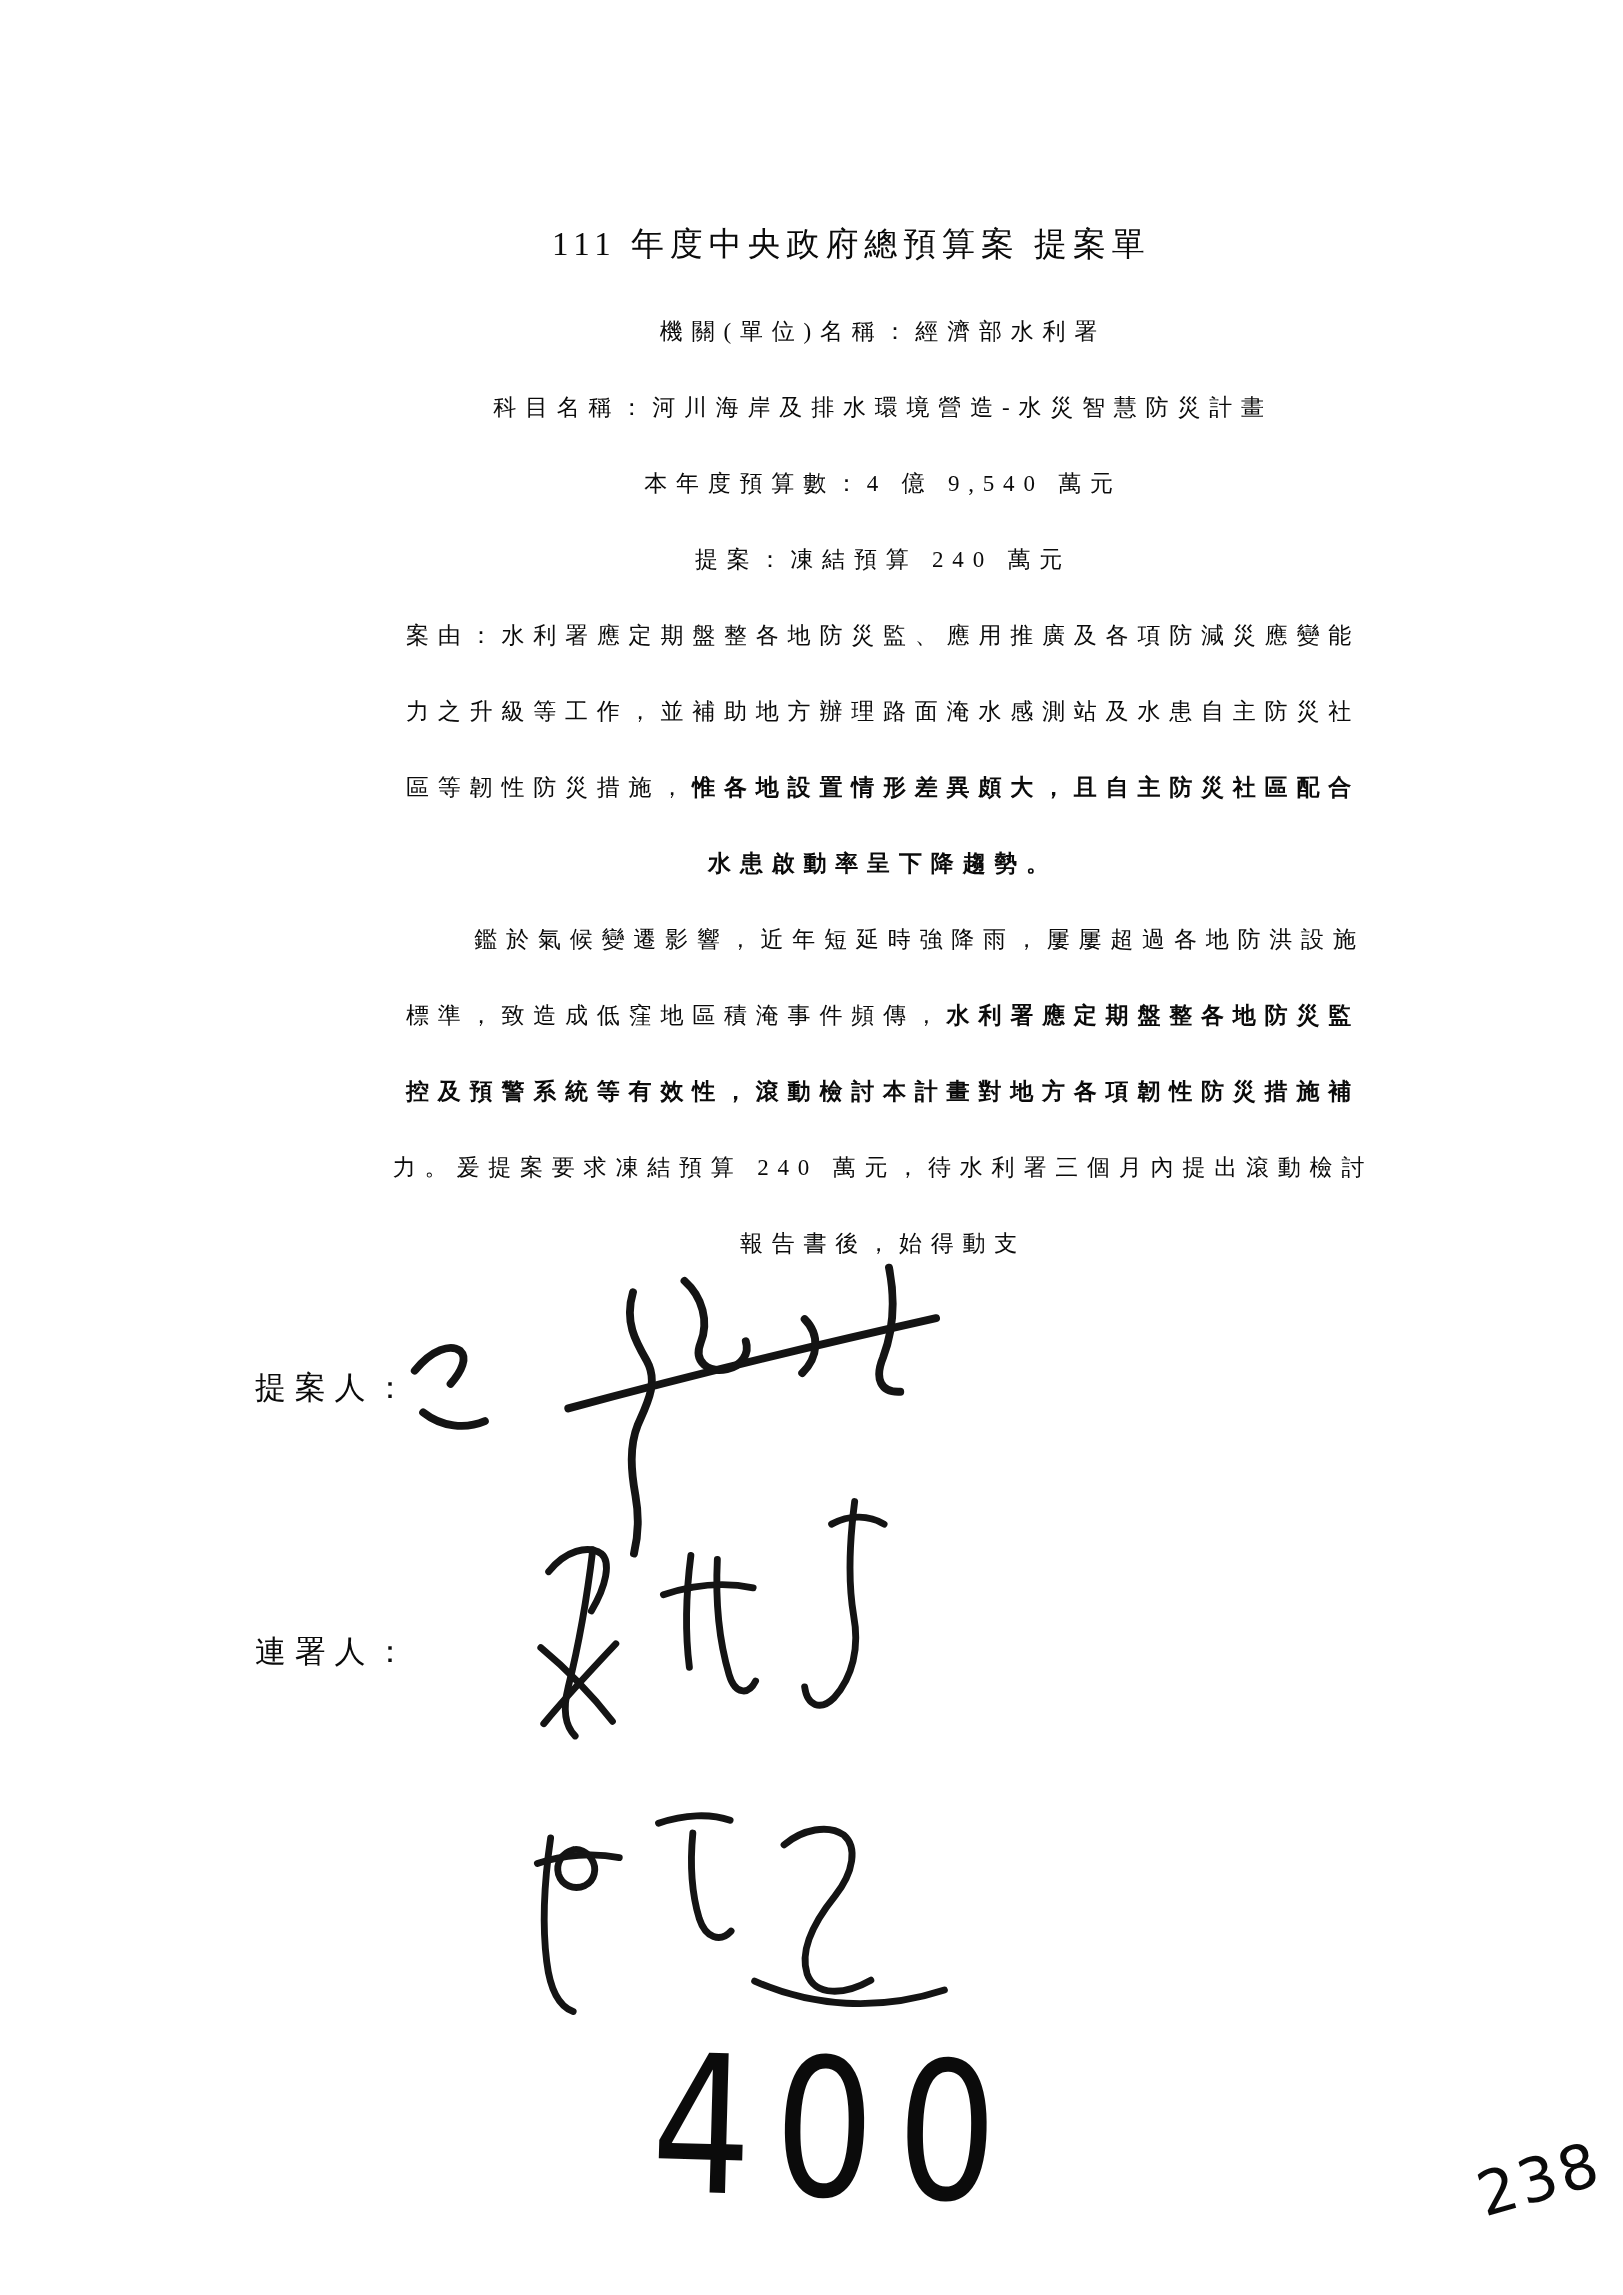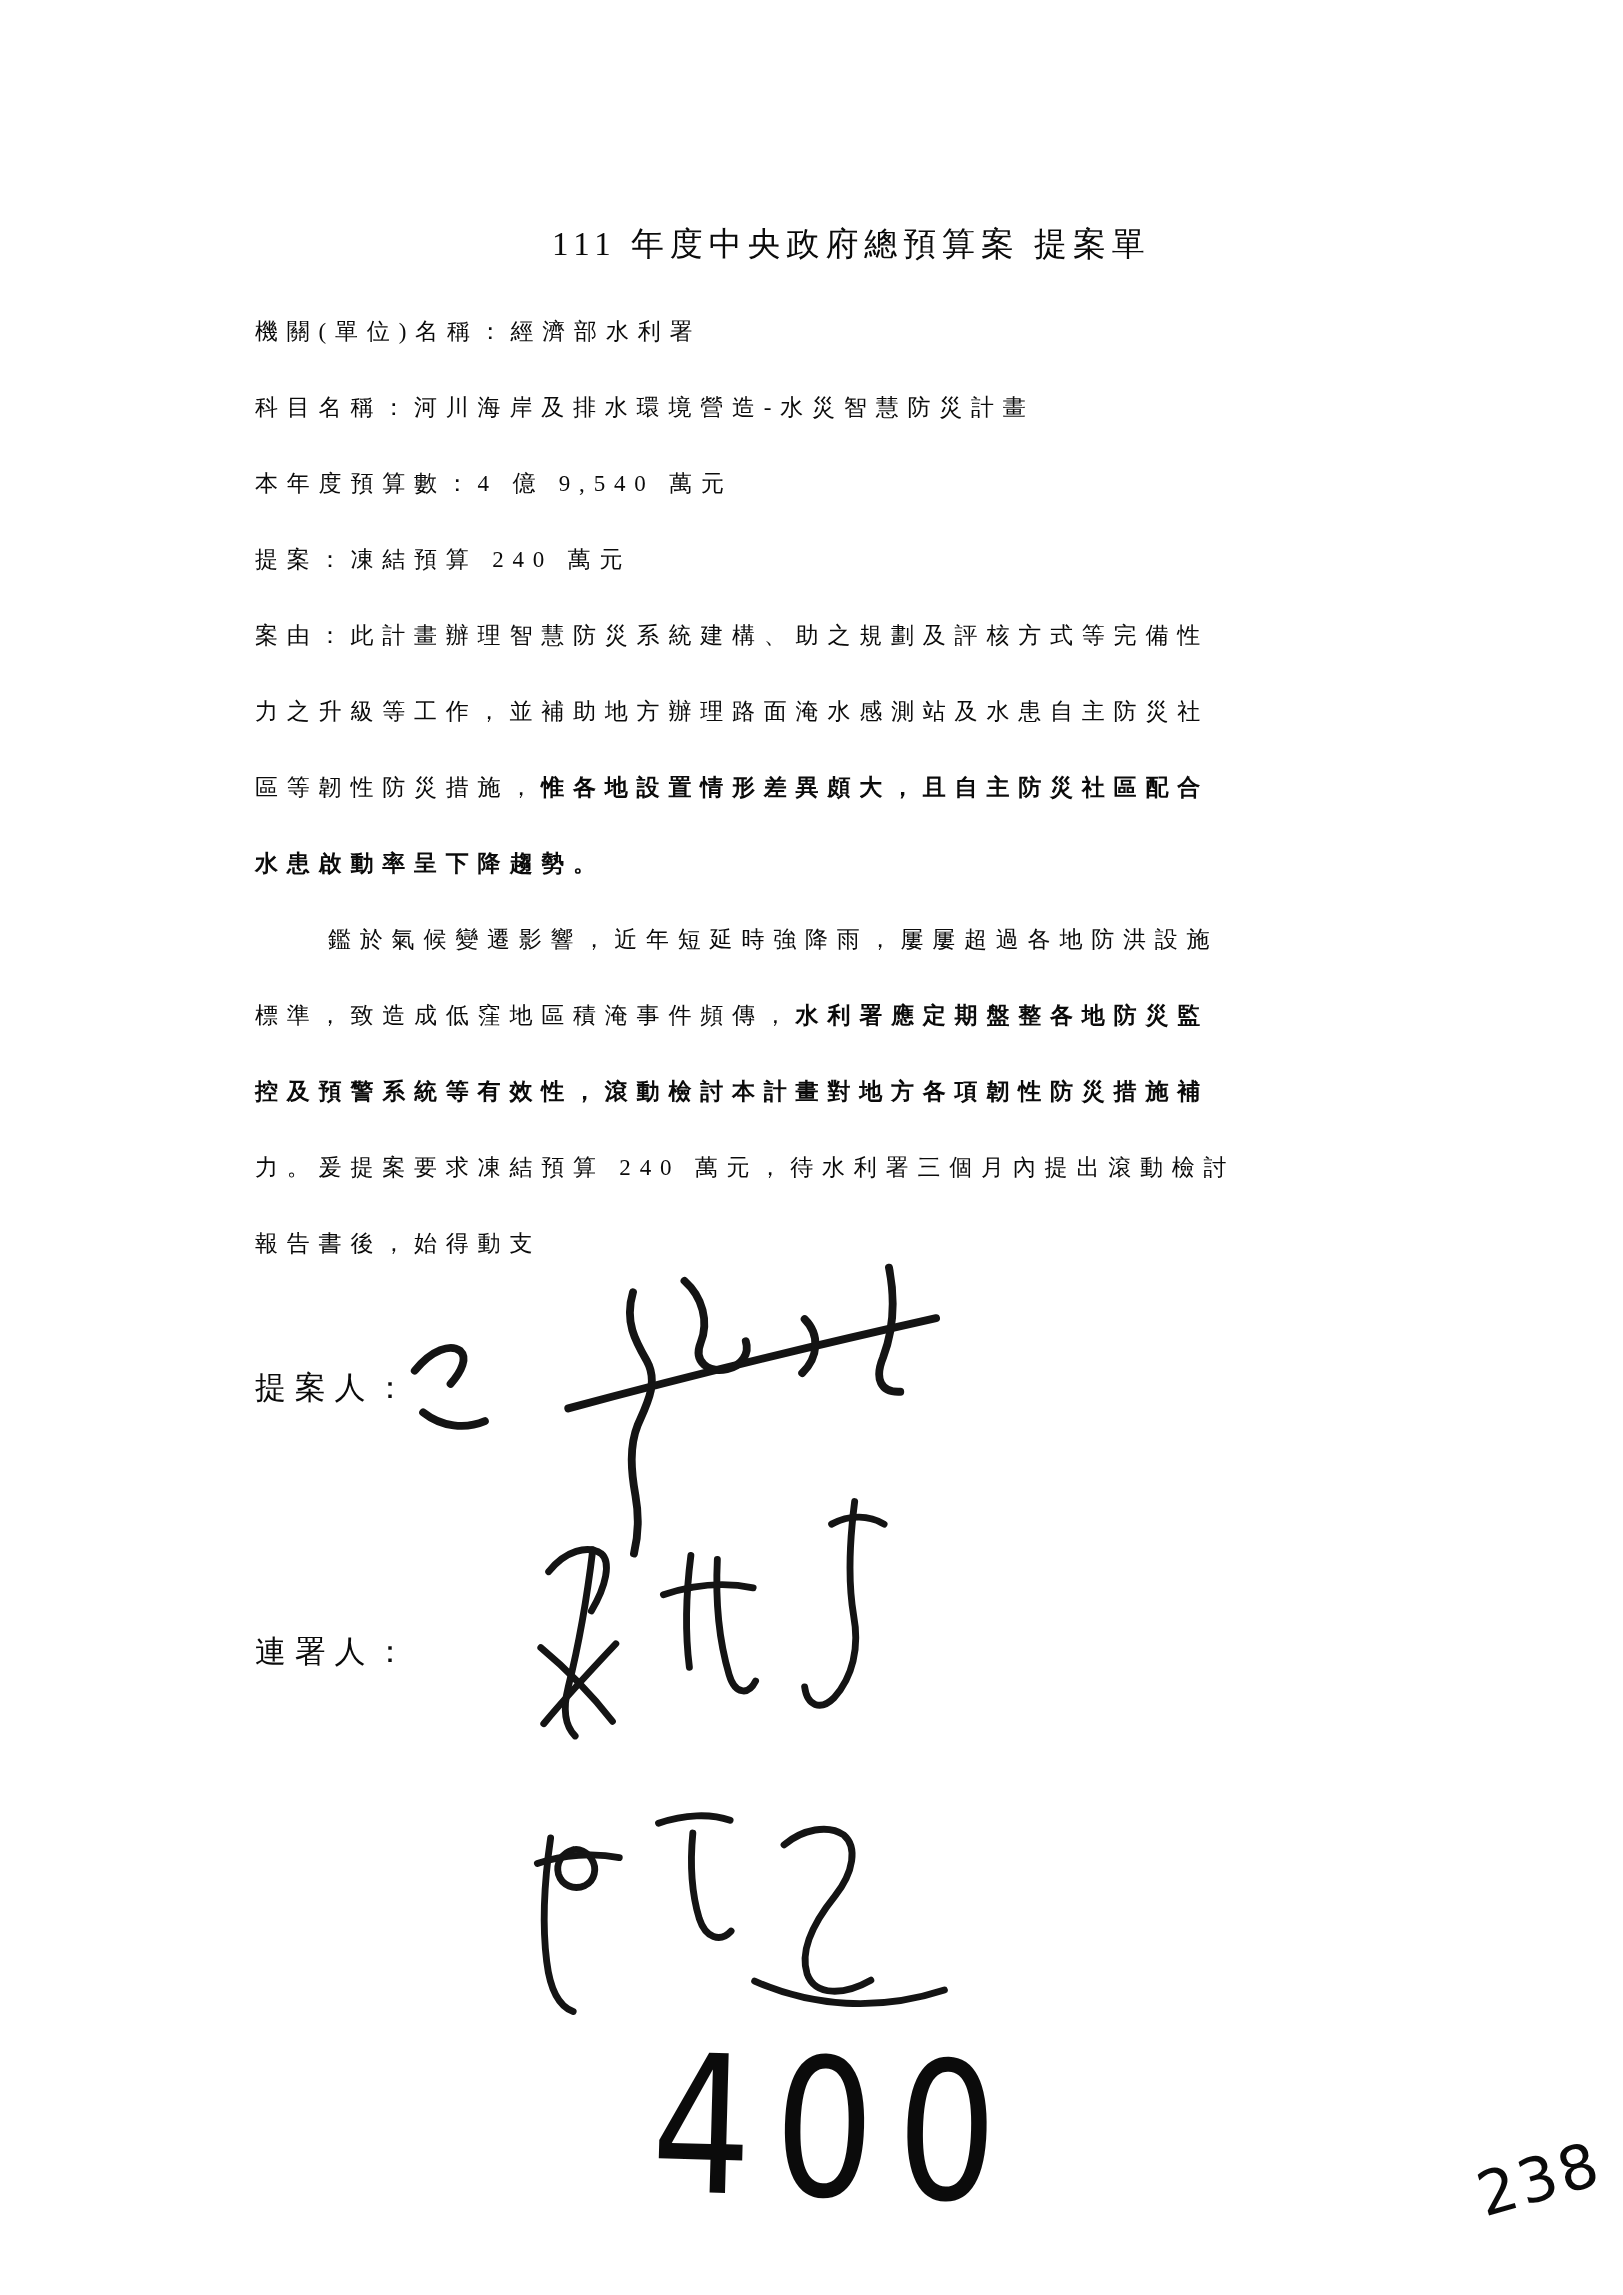--- a/index.html
+++ b/index.html
@@ -12,20 +12,21 @@
     height: 2295px;
     background: #ffffff;
     position: relative;
     overflow: hidden;
     color: #0b0b0b;
     font-family: "Liberation Serif", serif;
   }
   .doc {
     position: absolute;
     inset: 0;
+    text-align: center;
   }
   .title {
     position: absolute;
     left: 552px;
     top: 222px;
     font-size: 33px;
     letter-spacing: 5.9px;
     white-space: nowrap;
   }
   .content {
@@ -95,21 +96,21 @@
 <div class="doc">
 
   <div class="title">111 年度中央政府總預算案 提案單</div>
 
   <div class="content">
     <div class="line"><span>機關(單位)名稱：經濟部水利署</span></div>
     <div class="line"><span>科目名稱：河川海岸及排水環境營造-水災智慧防災計畫</span></div>
     <div class="line"><span>本年度預算數：4 億 9,540 萬元</span></div>
     <div class="line"><span>提案：凍結預算 240 萬元</span></div>
 
-    <div class="line"><span>案由：此計畫辦理智慧防災系統建構、助之規劃及評核方式等完備性</span></div>
+    <div class="line"><span>案由：水利署應定期盤整各地防災監、應用推廣及各項防減災應變能</span></div>
     <div class="line"><span>力之升級等工作，並補助地方辦理路面淹水感測站及水患自主防災社</span></div>
     <div class="line"><span>區等韌性防災措施，</span><span class="b">惟各地設置情形差異頗大，且自主防災社區配合</span></div>
     <div class="line"><span class="b">水患啟動率呈下降趨勢。</span></div>
     <div class="line indent"><span>鑑於氣候變遷影響，近年短延時強降雨，屢屢超過各地防洪設施</span></div>
     <div class="line"><span>標準，致造成低窪地區積淹事件頻傳，</span><span class="b">水利署應定期盤整各地防災監</span></div>
     <div class="line"><span class="b">控及預警系統等有效性，滾動檢討本計畫對地方各項韌性防災措施補</span></div>
     <div class="line"><span>力。爰提案要求凍結預算 240 萬元，待水利署三個月內提出滾動檢討</span></div>
     <div class="line"><span>報告書後，始得動支</span></div>
   </div>
 

